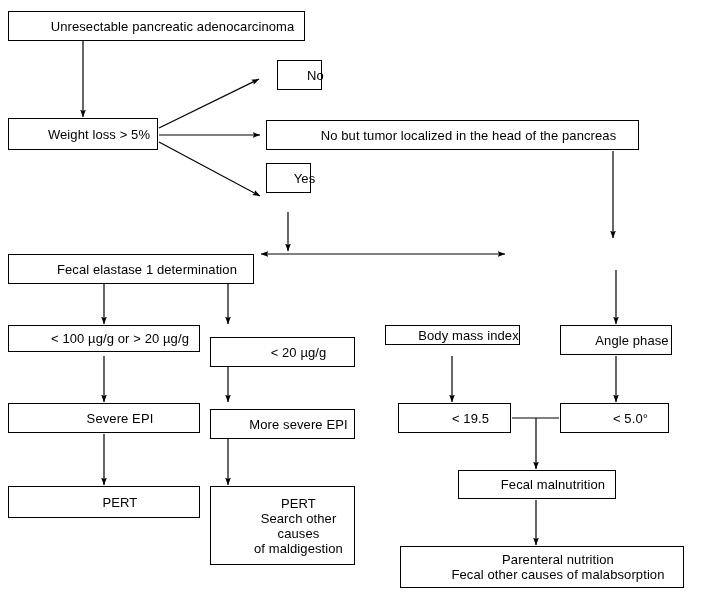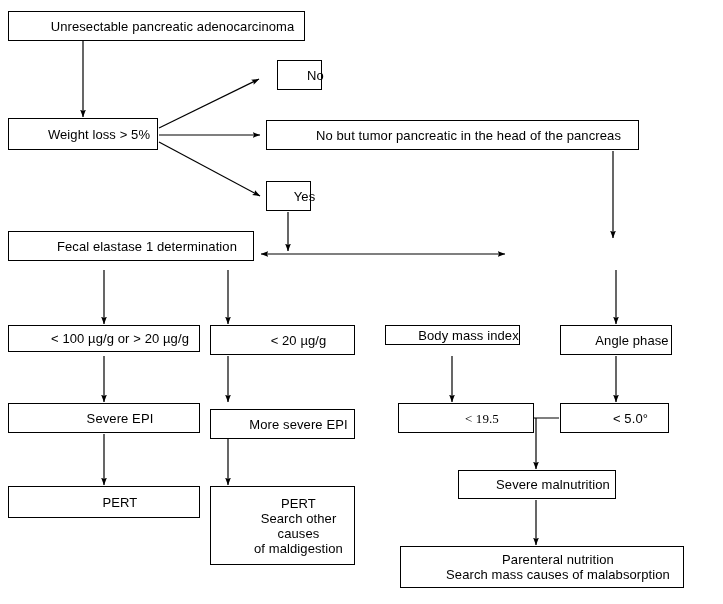--- a/index.html
+++ b/index.html
@@ -91,47 +91,47 @@
       <path d="M536,500 L536,545" marker-end="url(#ah)"></path>
     </g>
   </svg>
 
   <div class="node" style="left:8px;  top:11px;  width:297px; height:30px;">Unresectable pancreatic adenocarcinoma</div>
 
   <div class="node" style="left:8px;  top:118px; width:150px; height:32px;">Weight loss &gt; 5%</div>
 
   <div class="node" style="left:265px; top:60px;  width:45px;  height:30px;margin-left:12px;">No</div>
 
-  <div class="node" style="left:266px; top:120px; width:373px; height:30px;">No but tumor pancreatic in the head of the pancreas</div>
+  <div class="node" style="left:266px; top:120px; width:373px; height:30px;">No but tumor localized in the head of the pancreas</div>
 
-  <div class="node" style="left:266px; top:181px; width:45px;  height:30px;">Yes</div>
+  <div class="node" style="left:266px; top:163px; width:45px;  height:30px;">Yes</div>
 
-  <div class="node" style="left:8px;  top:231px; width:246px; height:30px;">Fecal elastase 1 determination</div>
+  <div class="node" style="left:8px;  top:254px; width:246px; height:30px;">Fecal elastase 1 determination</div>
 
 
   <div class="node" style="left:8px;  top:325px; width:192px; height:27px;">&lt; 100 µg/g  or &gt; 20 µg/g</div>
 
-  <div class="node" style="left:210px; top:325px; width:145px; height:30px;">&lt; 20 µg/g</div>
+  <div class="node" style="left:210px; top:337px; width:145px; height:30px;">&lt; 20 µg/g</div>
 
   <div class="node" style="left:385px; top:325px; width:135px; height:20px;">Body mass index</div>
 
   <div class="node" style="left:560px; top:325px; width:112px; height:30px;">Angle phase</div>
 
   <div class="node" style="left:8px;  top:403px; width:192px; height:30px;">Severe EPI</div>
 
   <div class="node" style="left:210px; top:403px; width:145px; height:30px;margin-top:6px;">More severe EPI</div>
 
-  <div class="node" style="left:398px; top:403px; width:136px; height:30px;font-family:Liberation Serif, serif;">&lt; 19.5</div>
+  <div class="node" style="left:398px; top:403px; width:113px; height:30px;">&lt; 19.5</div>
 
   <div class="node" style="left:560px; top:403px; width:109px; height:30px;">&lt; 5.0°</div>
 
   <div class="node" style="left:8px;  top:486px; width:192px; height:32px;">PERT</div>
 
   <div class="node" style="left:210px; top:486px; width:145px; height:79px;">PERT
 Search other causes
 of maldigestion</div>
 
-  <div class="node" style="left:458px; top:470px; width:158px; height:29px;">Severe malnutrition</div>
+  <div class="node" style="left:458px; top:470px; width:158px; height:29px;">Fecal malnutrition</div>
 
   <div class="node" style="left:400px; top:546px; width:284px; height:42px;">Parenteral nutrition
-Search mass causes of malabsorption</div>
+Fecal other causes of malabsorption</div>
 
 </div>
 
 </body></html>

